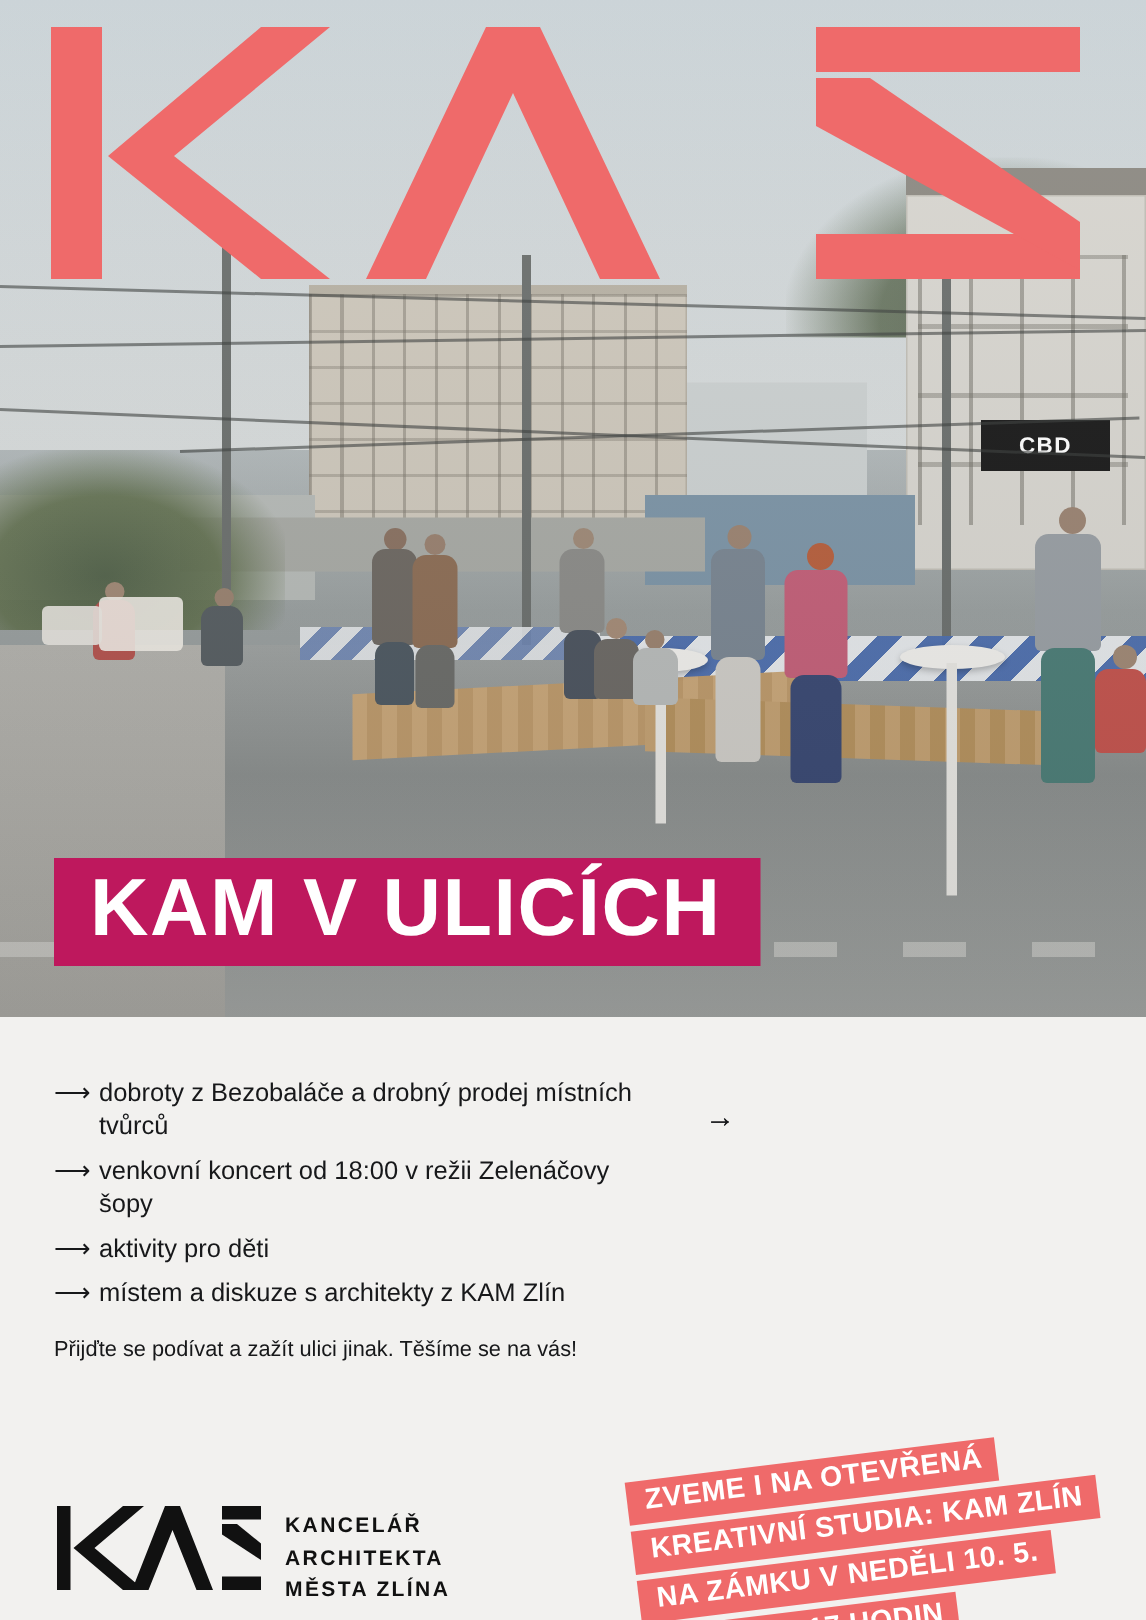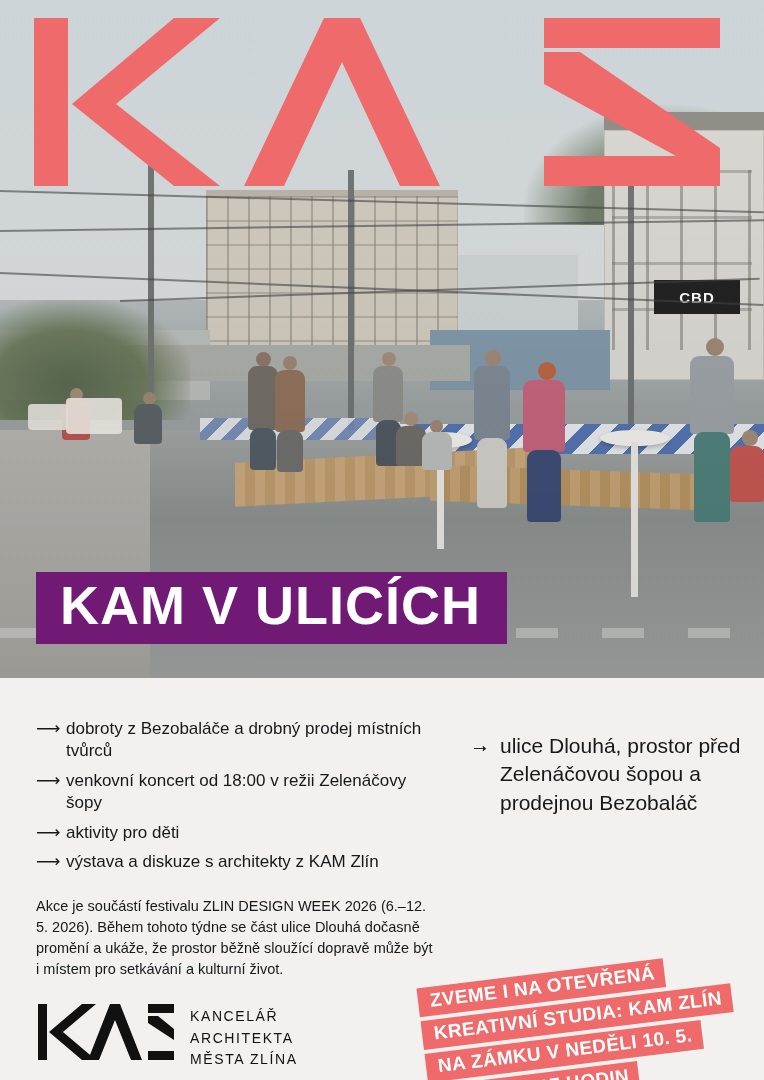--- a/index.html
+++ b/index.html
@@ -203,21 +203,21 @@
     background: #ef6a6a;
     color: #ffffff;
     font-size: 25px;
     font-weight: bold;
     letter-spacing: 1.2px;
     padding: 7px 22px 8px 24px;
   }
   .title-lg {
     position: absolute;
     left: 36px; top: 572px;
-    background: #701a75;
+    background: #be185d;
     color: #ffffff;
     font-size: 54px;
     font-weight: bold;
     letter-spacing: 1px;
     padding: 6px 26px 12px 24px;
     line-height: 1.0;
   }
 
   
   .content {
@@ -278,21 +278,21 @@
     background: #f2f1ef;
   }
   .footer-logo {
     position: absolute;
     left: 36px; top: 8px;
   }
   .footer-text {
     position: absolute;
     left: 190px; top: 14px;
     font-size: 14px;
-    font-weight: normal;
+    font-weight: bold;
     letter-spacing: 1.6px;
     line-height: 1.55;
     color: #111;
   }
 
   
   .banner {
     position: absolute;
     right: -6px; bottom: 2px;
     width: 340px;
@@ -433,36 +433,34 @@
         <li>
           <span class="arrow">⟶</span>
           <span>venkovní koncert od 18:00 v režii Zelenáčovy šopy</span>
         </li>
         <li>
           <span class="arrow">⟶</span>
           <span>aktivity pro děti</span>
         </li>
         <li>
           <span class="arrow">⟶</span>
-          <span>výstava a diskuze s architekty z KAM Zlín</span>
+          <span>místem a diskuze s architekty z KAM Zlín</span>
         </li>
       </ul>
 
-      <p class="para">Akce je součástí festivalu ZLIN DESIGN WEEK 2026 (6.–12. 5. 2026). Během tohoto týdne se část ulice Dlouhá dočasně promění a ukáže, že prostor běžně sloužící dopravě může být i místem pro setkávání a kulturní život.</p>
       <p class="para second">Přijďte se podívat a zažít ulici jinak. Těšíme se na vás!</p>
     </div>
 
     <div class="col-right">
       <ul class="bullets">
         <li>
           <span class="arrow">→</span>
         </li>
         <li>
           <span class="arrow">→</span>
-          <span>ulice Dlouhá, prostor před Zelenáčovou šopou a prodejnou Bezobaláč</span>
         </li>
       </ul>
     </div>
   </div>
 
   <div class="footer">
     <div class="footer-logo">
       <svg width="140" height="64" viewBox="0 0 140 64" xmlns="http://www.w3.org/2000/svg" aria-hidden="true">
         <g fill="#111111">
           <rect x="2" y="4" width="9" height="56"></rect>

